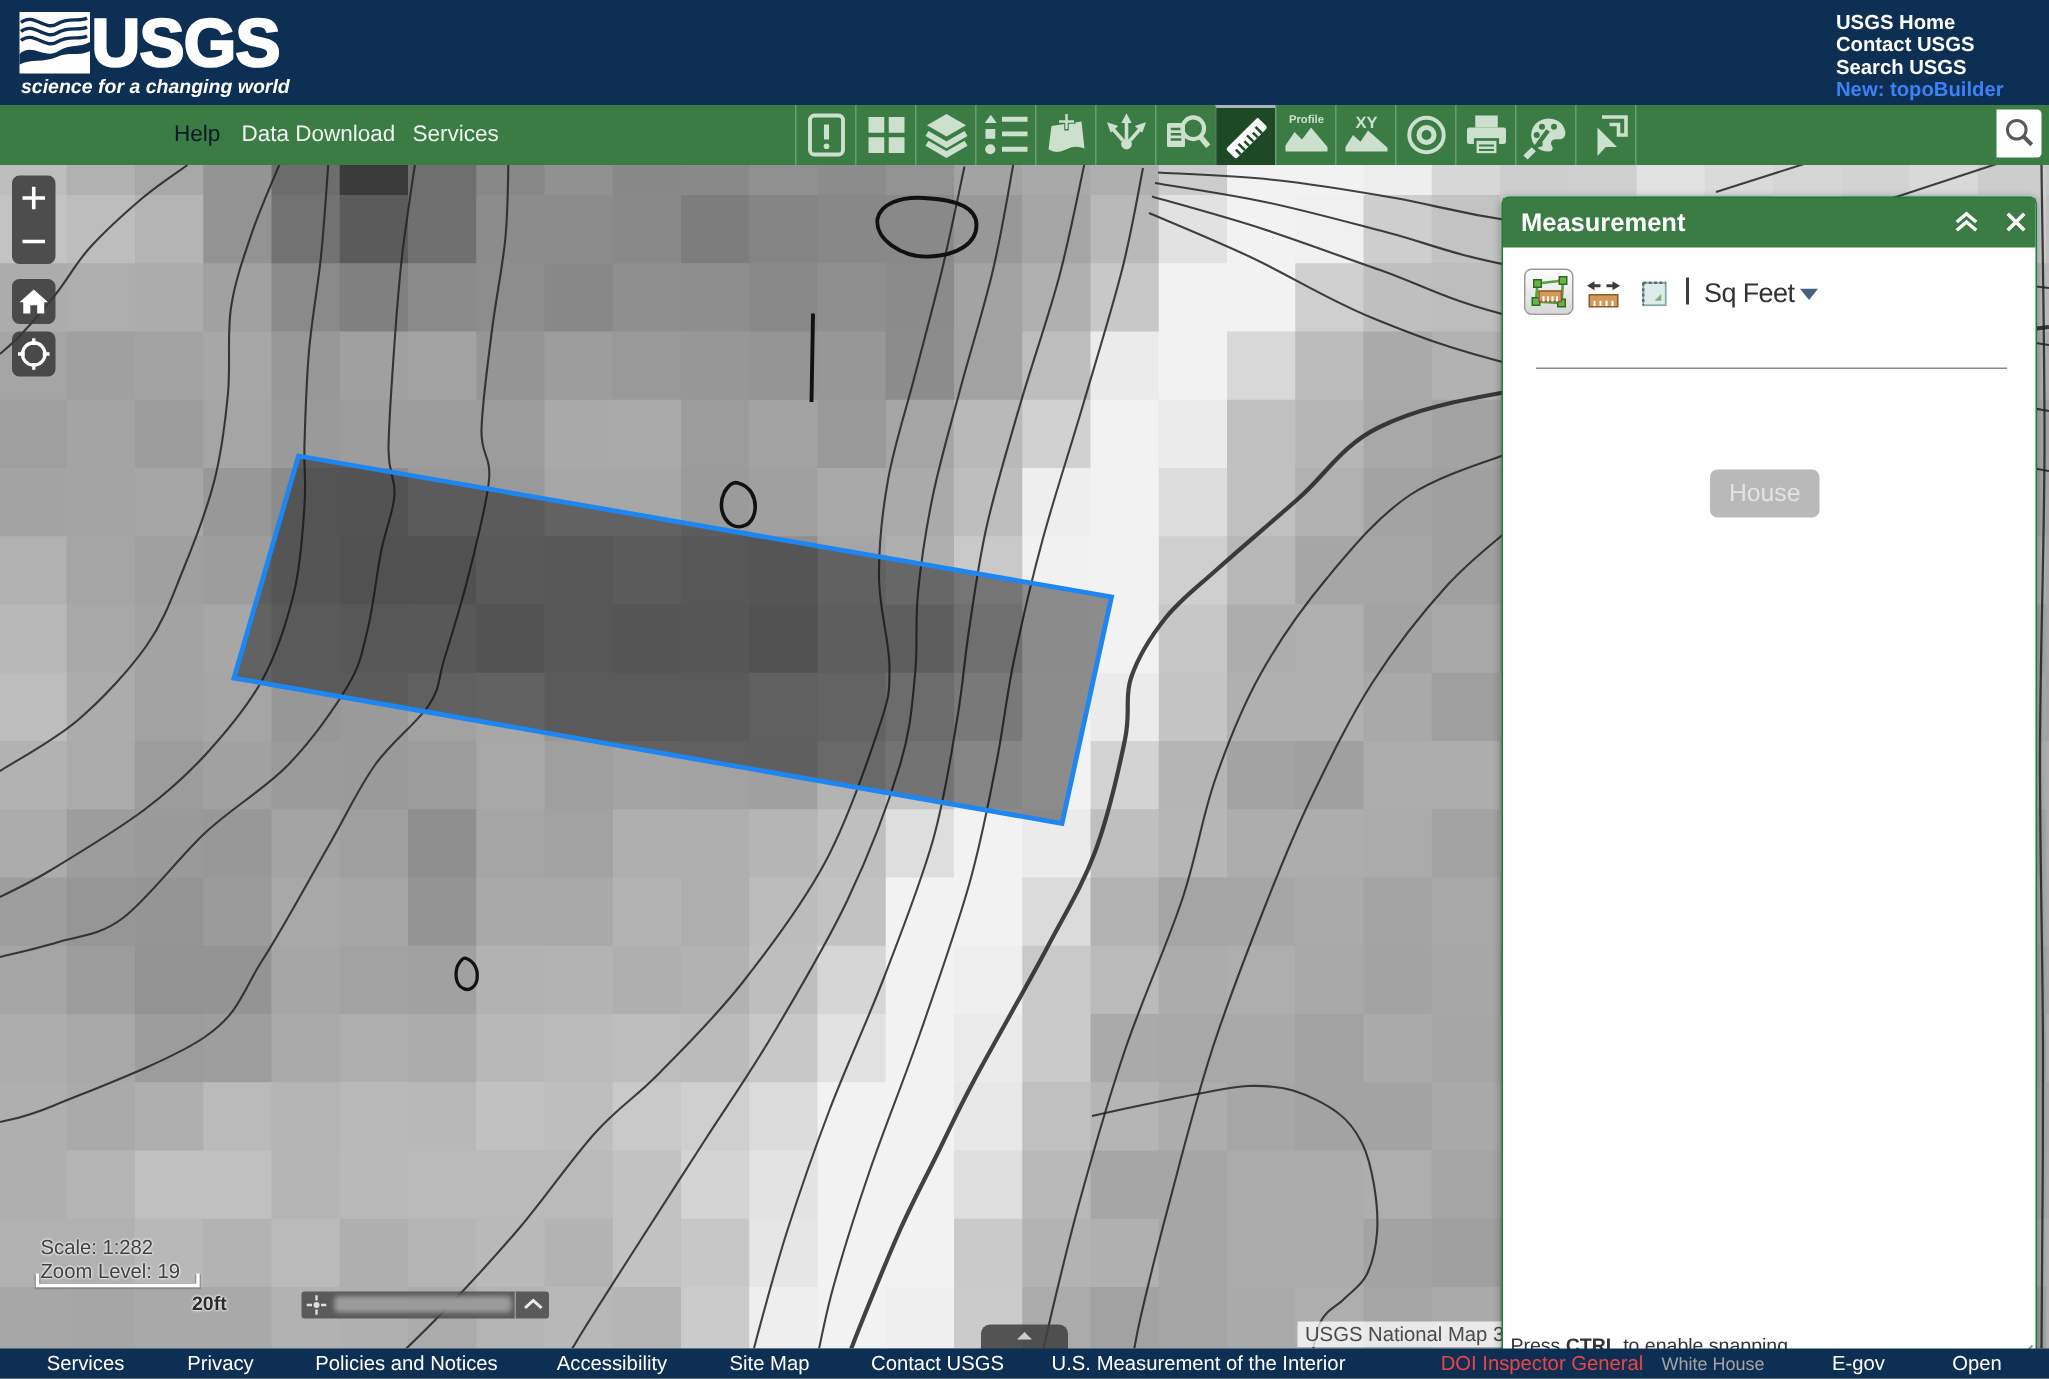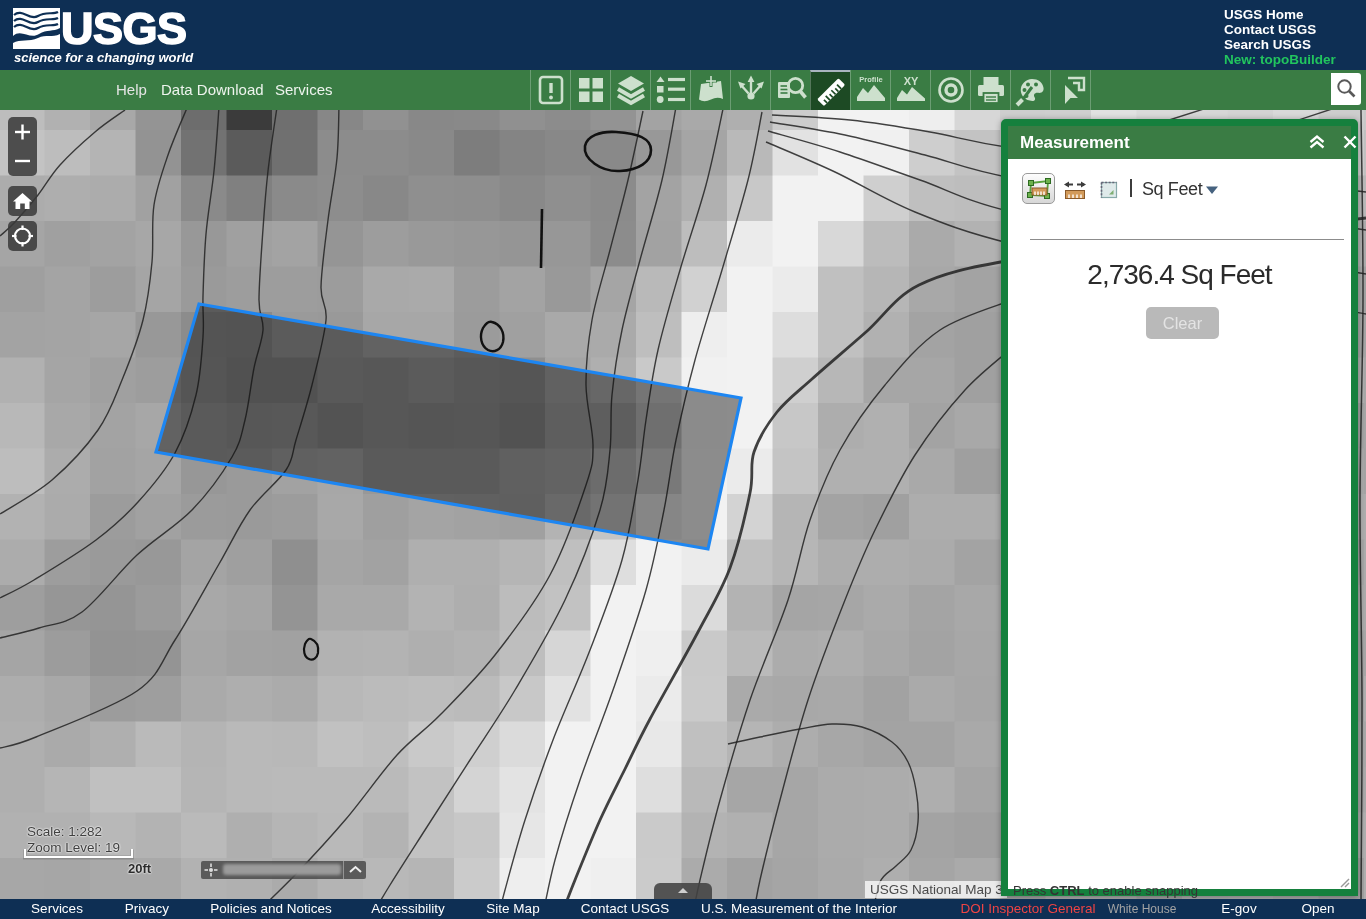--- a/index.html
+++ b/index.html
@@ -649,26 +649,26 @@
     <g stroke="#0e2f54" fill="none" stroke-width="2.2">
       <path d="M14,15 C22,8 30,21 38,16 C46,11 53,15 58,12"></path>
       <path d="M14,21 C22,14 30,27 38,22 C46,17 53,21 58,18"></path>
       <path d="M14,27 C22,20 30,33 38,28 C46,23 53,27 58,24"></path>
     </g>
     <path d="M13,36 C21,28 30,40 39,34 C47,29 53,32 60,28 L60,34 C52,38 46,34 38,38 C29,42 20,39 13,43 Z" fill="#0e2f54"></path>
     <text x="61" y="44" font-family="Liberation Sans" font-weight="bold" font-size="45" fill="#ffffff" stroke="#ffffff" stroke-width="1.6" letter-spacing="-0.5">USGS</text>
     <text x="14" y="62" font-family="Liberation Sans" font-weight="bold" font-style="italic" font-size="13" fill="#ffffff">science for a changing world</text>
   </svg>
   <div style="position:absolute;left:1224px;top:7px;font-weight:bold;font-size:13.5px;line-height:15px;color:#ffffff">
-    USGS Home<br>Contact USGS<br>Search USGS<br><span style="color:#22c55e">New: topoBuilder</span>
+    USGS Home<br>Contact USGS<br>Search USGS<br><span style="color:#3b82f6">New: topoBuilder</span>
   </div>
 </div>
 
 <div style="position:absolute;left:0;top:70px;width:1366px;height:40px;background:#3a7c44">
-  <div style="position:absolute;left:116px;top:0;height:40px;line-height:40px;font-size:15px;color:#e5e5e5">Help</div>
+  <div style="position:absolute;left:116px;top:0;height:40px;line-height:40px;font-size:15px;color:#0f172a">Help</div>
   <div style="position:absolute;left:161px;top:0;height:40px;line-height:40px;font-size:15px;color:#eef4ee">Data Download</div>
   <div style="position:absolute;left:275px;top:0;height:40px;line-height:40px;font-size:15px;color:#eef4ee">Services</div>
   <div style="position:absolute;left:530px;top:0;width:40px;height:40px;border-left:1px solid rgba(255,255,255,0.25);"><svg width="40" height="40">
         <rect x="9" y="7" width="22" height="26" rx="3" fill="none" stroke="#cde0cd" stroke-width="2.6"></rect>
         <line x1="20" y1="13" x2="20" y2="23" stroke="#cde0cd" stroke-width="3.4"></line>
         <circle cx="20" cy="27.5" r="1.9" fill="#cde0cd"></circle>
       </svg></div>
 <div style="position:absolute;left:570px;top:0;width:40px;height:40px;border-left:1px solid rgba(255,255,255,0.25);"><svg width="40" height="40">
         <rect x="8" y="8" width="10.5" height="10.5" fill="#cde0cd"></rect>
         <rect x="21.5" y="8" width="10.5" height="10.5" fill="#cde0cd"></rect>
@@ -757,21 +757,21 @@
       </svg></div>
 <div style="position:absolute;left:1090px;top:0;width:1px;height:40px;border-left:1px solid rgba(255,255,255,0.25)"></div>
   <div style="position:absolute;left:1331px;top:3px;width:30px;height:32px;background:#ffffff;border-radius:0 3px 3px 0">
     <svg width="30" height="32">
         <circle cx="13.5" cy="13.5" r="6.2" fill="none" stroke="#595959" stroke-width="2"></circle>
         <line x1="18" y1="18" x2="23.5" y2="23.5" stroke="#595959" stroke-width="2.6"></line>
       </svg>
   </div>
 </div>
 
-<div style="position:absolute;left:1001px;top:119px;width:357px;height:777px;background:#ffffff;border:7px solid #15803d;border-radius:5px 5px 0 0;box-shadow:0 1px 6px rgba(0,0,0,0.35)">
+<div style="position:absolute;left:1001px;top:131px;width:357px;height:777px;background:#ffffff;border:1px solid #15803d;border-radius:5px 5px 0 0;box-shadow:0 1px 6px rgba(0,0,0,0.35)">
   <div style="position:absolute;left:0;top:0;width:100%;height:33px;background:#3a7c44">
     <div style="position:absolute;left:12px;top:0;height:33px;line-height:33px;font-size:17px;font-weight:bold;color:#ffffff">Measurement</div>
     <svg width="24" height="33" style="position:absolute;left:297px;top:0" viewBox="0 0 24 33">
         <g stroke="#fff" stroke-width="2.3" fill="none">
           <polyline points="5.5,16 12,10.5 18.5,16"></polyline>
           <polyline points="5.5,21.5 12,16 18.5,21.5"></polyline>
         </g>
       </svg>
     <svg width="20" height="33" style="position:absolute;left:332px;top:0">
         <g stroke="#fff" stroke-width="2.4">
@@ -810,22 +810,21 @@
     <line x1="1.5" y1="1.5" x2="1.5" y2="16.5" stroke="#667" stroke-width="1.6" stroke-dasharray="2,1.6"></line>
     <line x1="1.5" y1="1.5" x2="16.5" y2="1.5" stroke="#667" stroke-width="1.6" stroke-dasharray="2,1.6"></line>
     <polygon points="9,13.5 13.5,13.5 13.5,9" fill="#7fae72"></polygon>
   </svg>
   <div style="position:absolute;left:122px;top:53px;width:1.5px;height:18px;background:#3c3c3c"></div>
   <div style="position:absolute;left:134px;top:53px;font-size:18px;letter-spacing:-0.4px;color:#333">Sq Feet</div>
   <svg width="14" height="10" style="position:absolute;left:197px;top:59px">
       <polygon points="1,1.5 13,1.5 7,9" fill="#46627f"></polygon>
     </svg>
   <div style="position:absolute;left:22px;top:113px;width:314px;height:1px;background:#8c8c8c"></div>
-  <div style="position:absolute;left:0;top:133px;width:100%;text-align:center;font-size:28px;color:#2b2b2b;letter-spacing:-1px">2,736.4 Sq Feet</div>
-  <div style="position:absolute;left:138px;top:181px;width:73px;height:32px;background:#b9b9b9;border-radius:5px;text-align:center;line-height:32px;font-size:16.5px;color:#e3e3e3">Clear</div>
+  <div style="position:absolute;left:138px;top:181px;width:73px;height:32px;background:#b9b9b9;border-radius:5px;text-align:center;line-height:32px;font-size:16.5px;color:#e3e3e3">House</div>
   <div style="position:absolute;left:5px;top:757px;font-size:13px;color:#333">Press <b>CTRL</b> to enable snapping</div>
   <svg width="12" height="12" style="position:absolute;right:1px;bottom:1px">
       <g stroke="#999" stroke-width="1.4">
         <line x1="3" y1="11" x2="11" y2="3"></line>
         <line x1="7" y1="11" x2="11" y2="7"></line>
       </g>
     </svg>
 </div>
 <div style="position:absolute;left:0;top:899px;width:1366px;height:20px;background:#0e2f54">
     <div style="position:absolute;left:57px;top:0;height:20px;line-height:20px;transform:translateX(-50%);font-size:13.5px;color:#fff;white-space:nowrap">Services</div>

